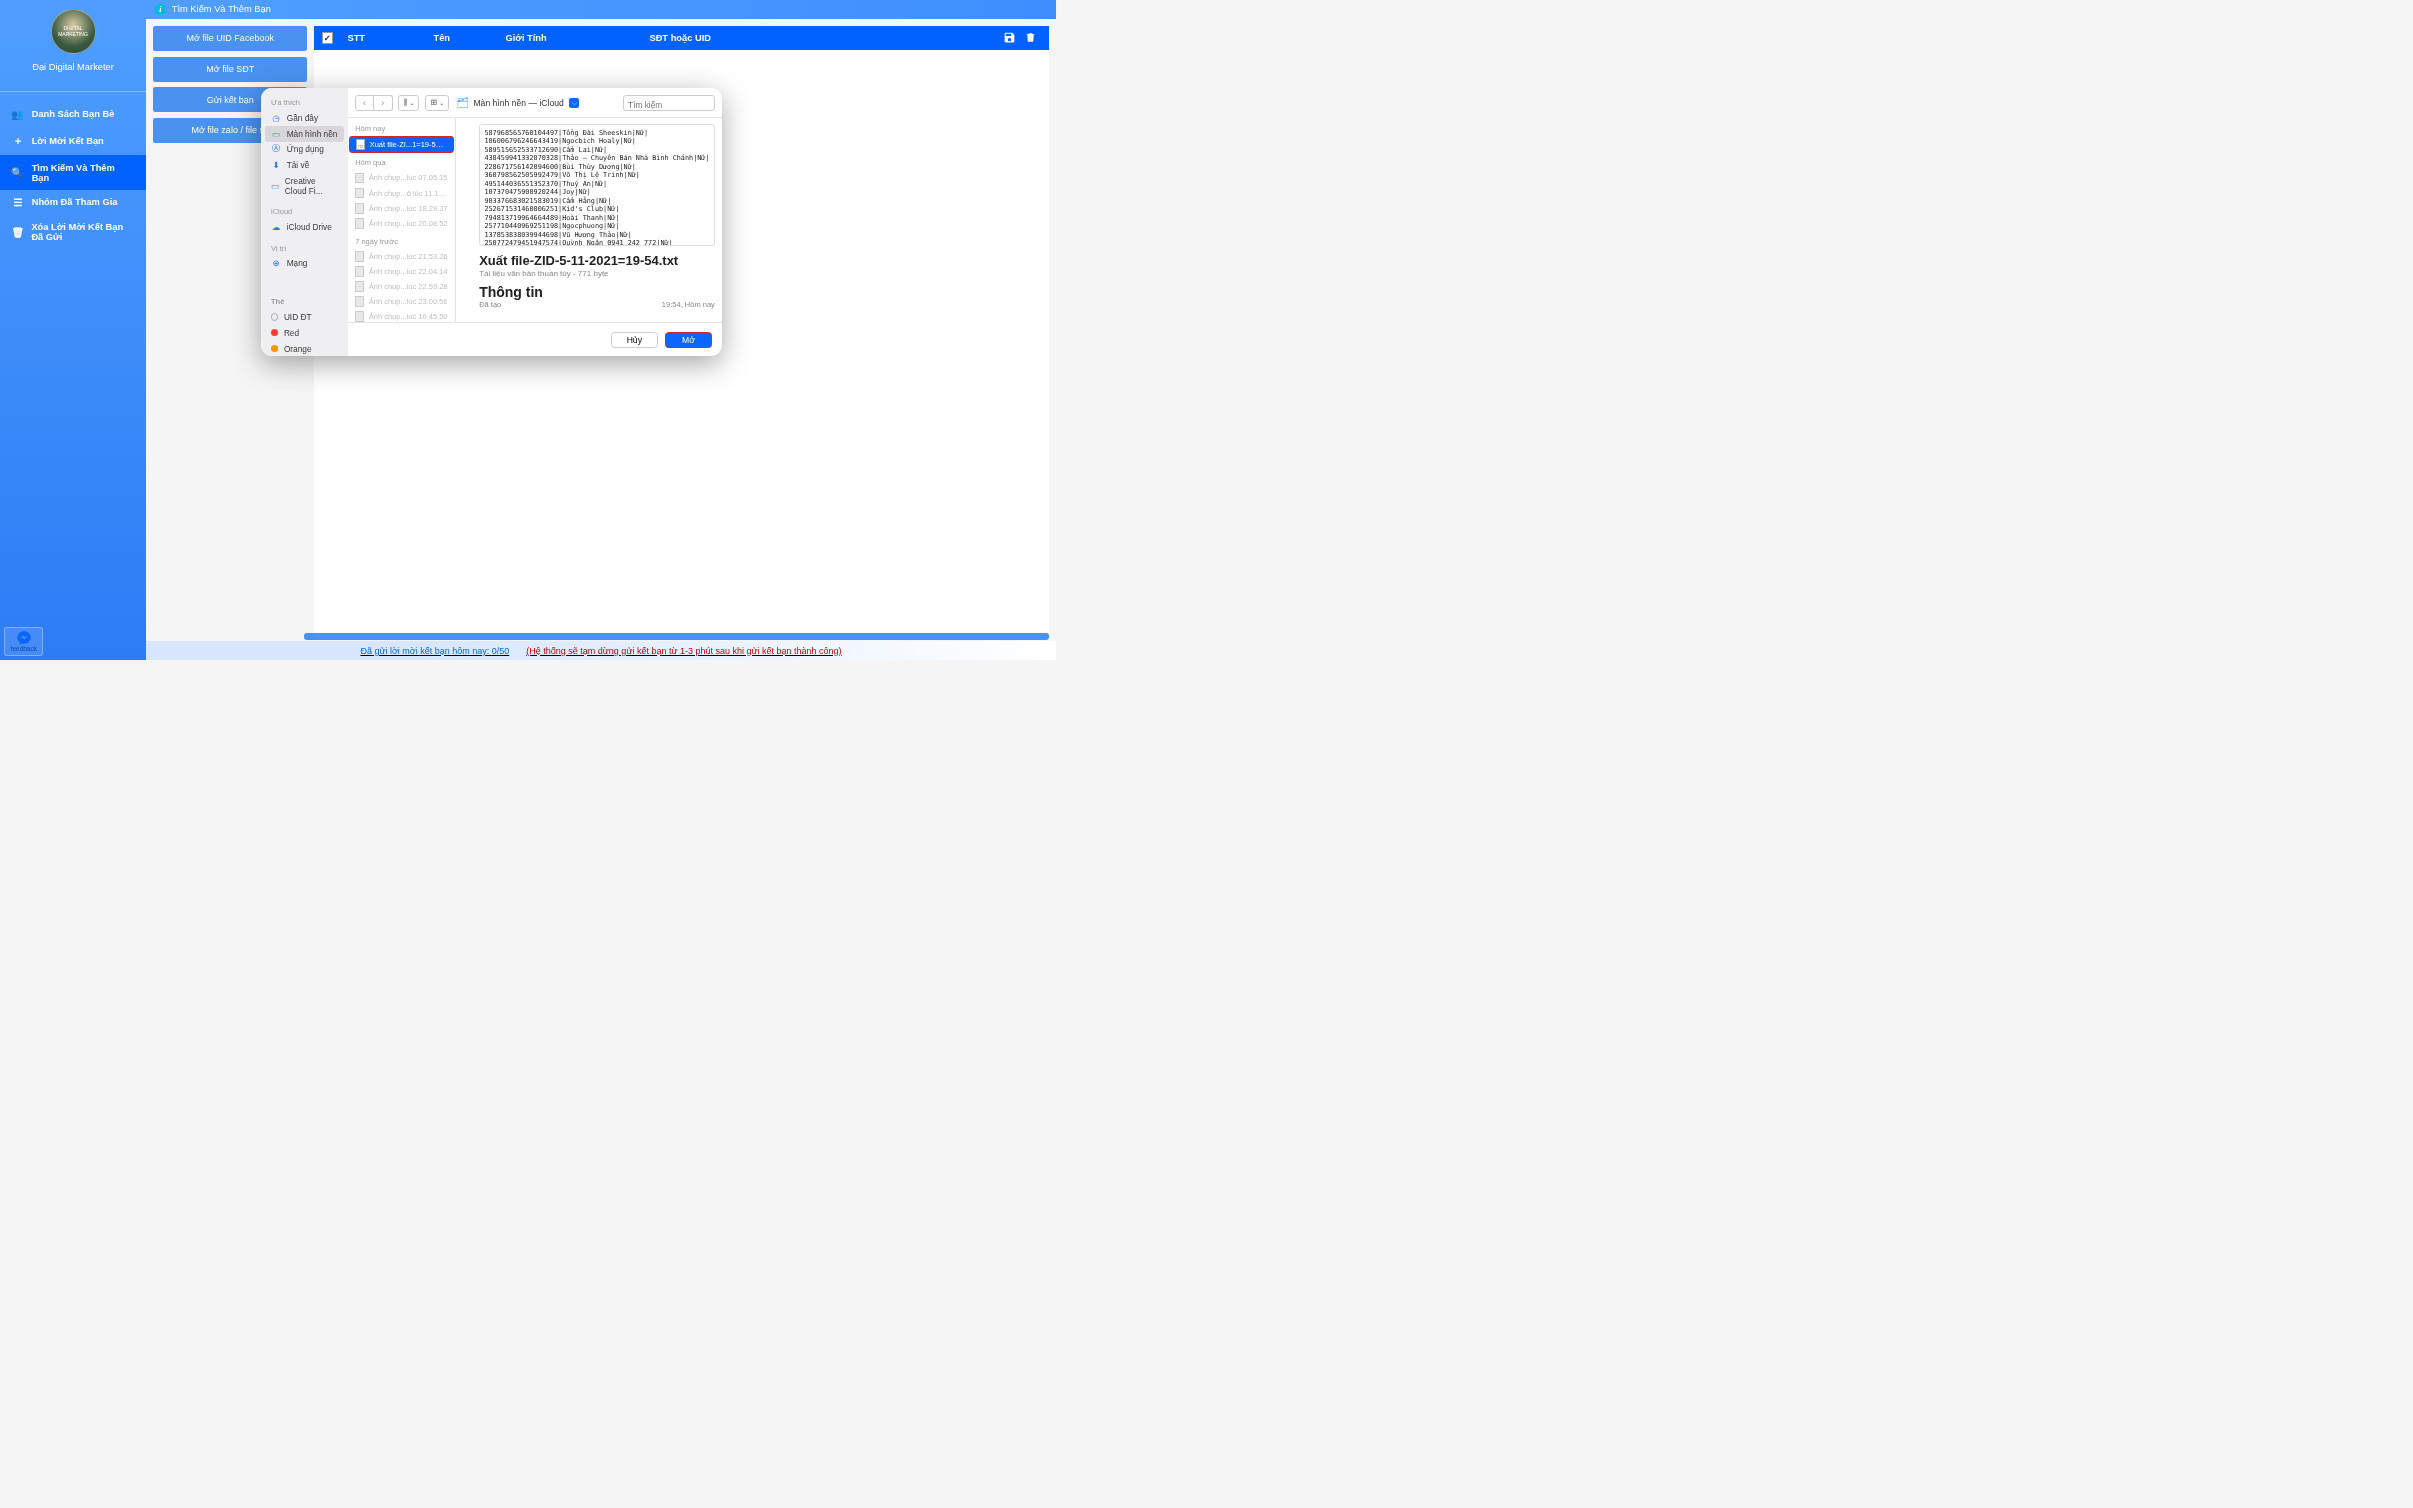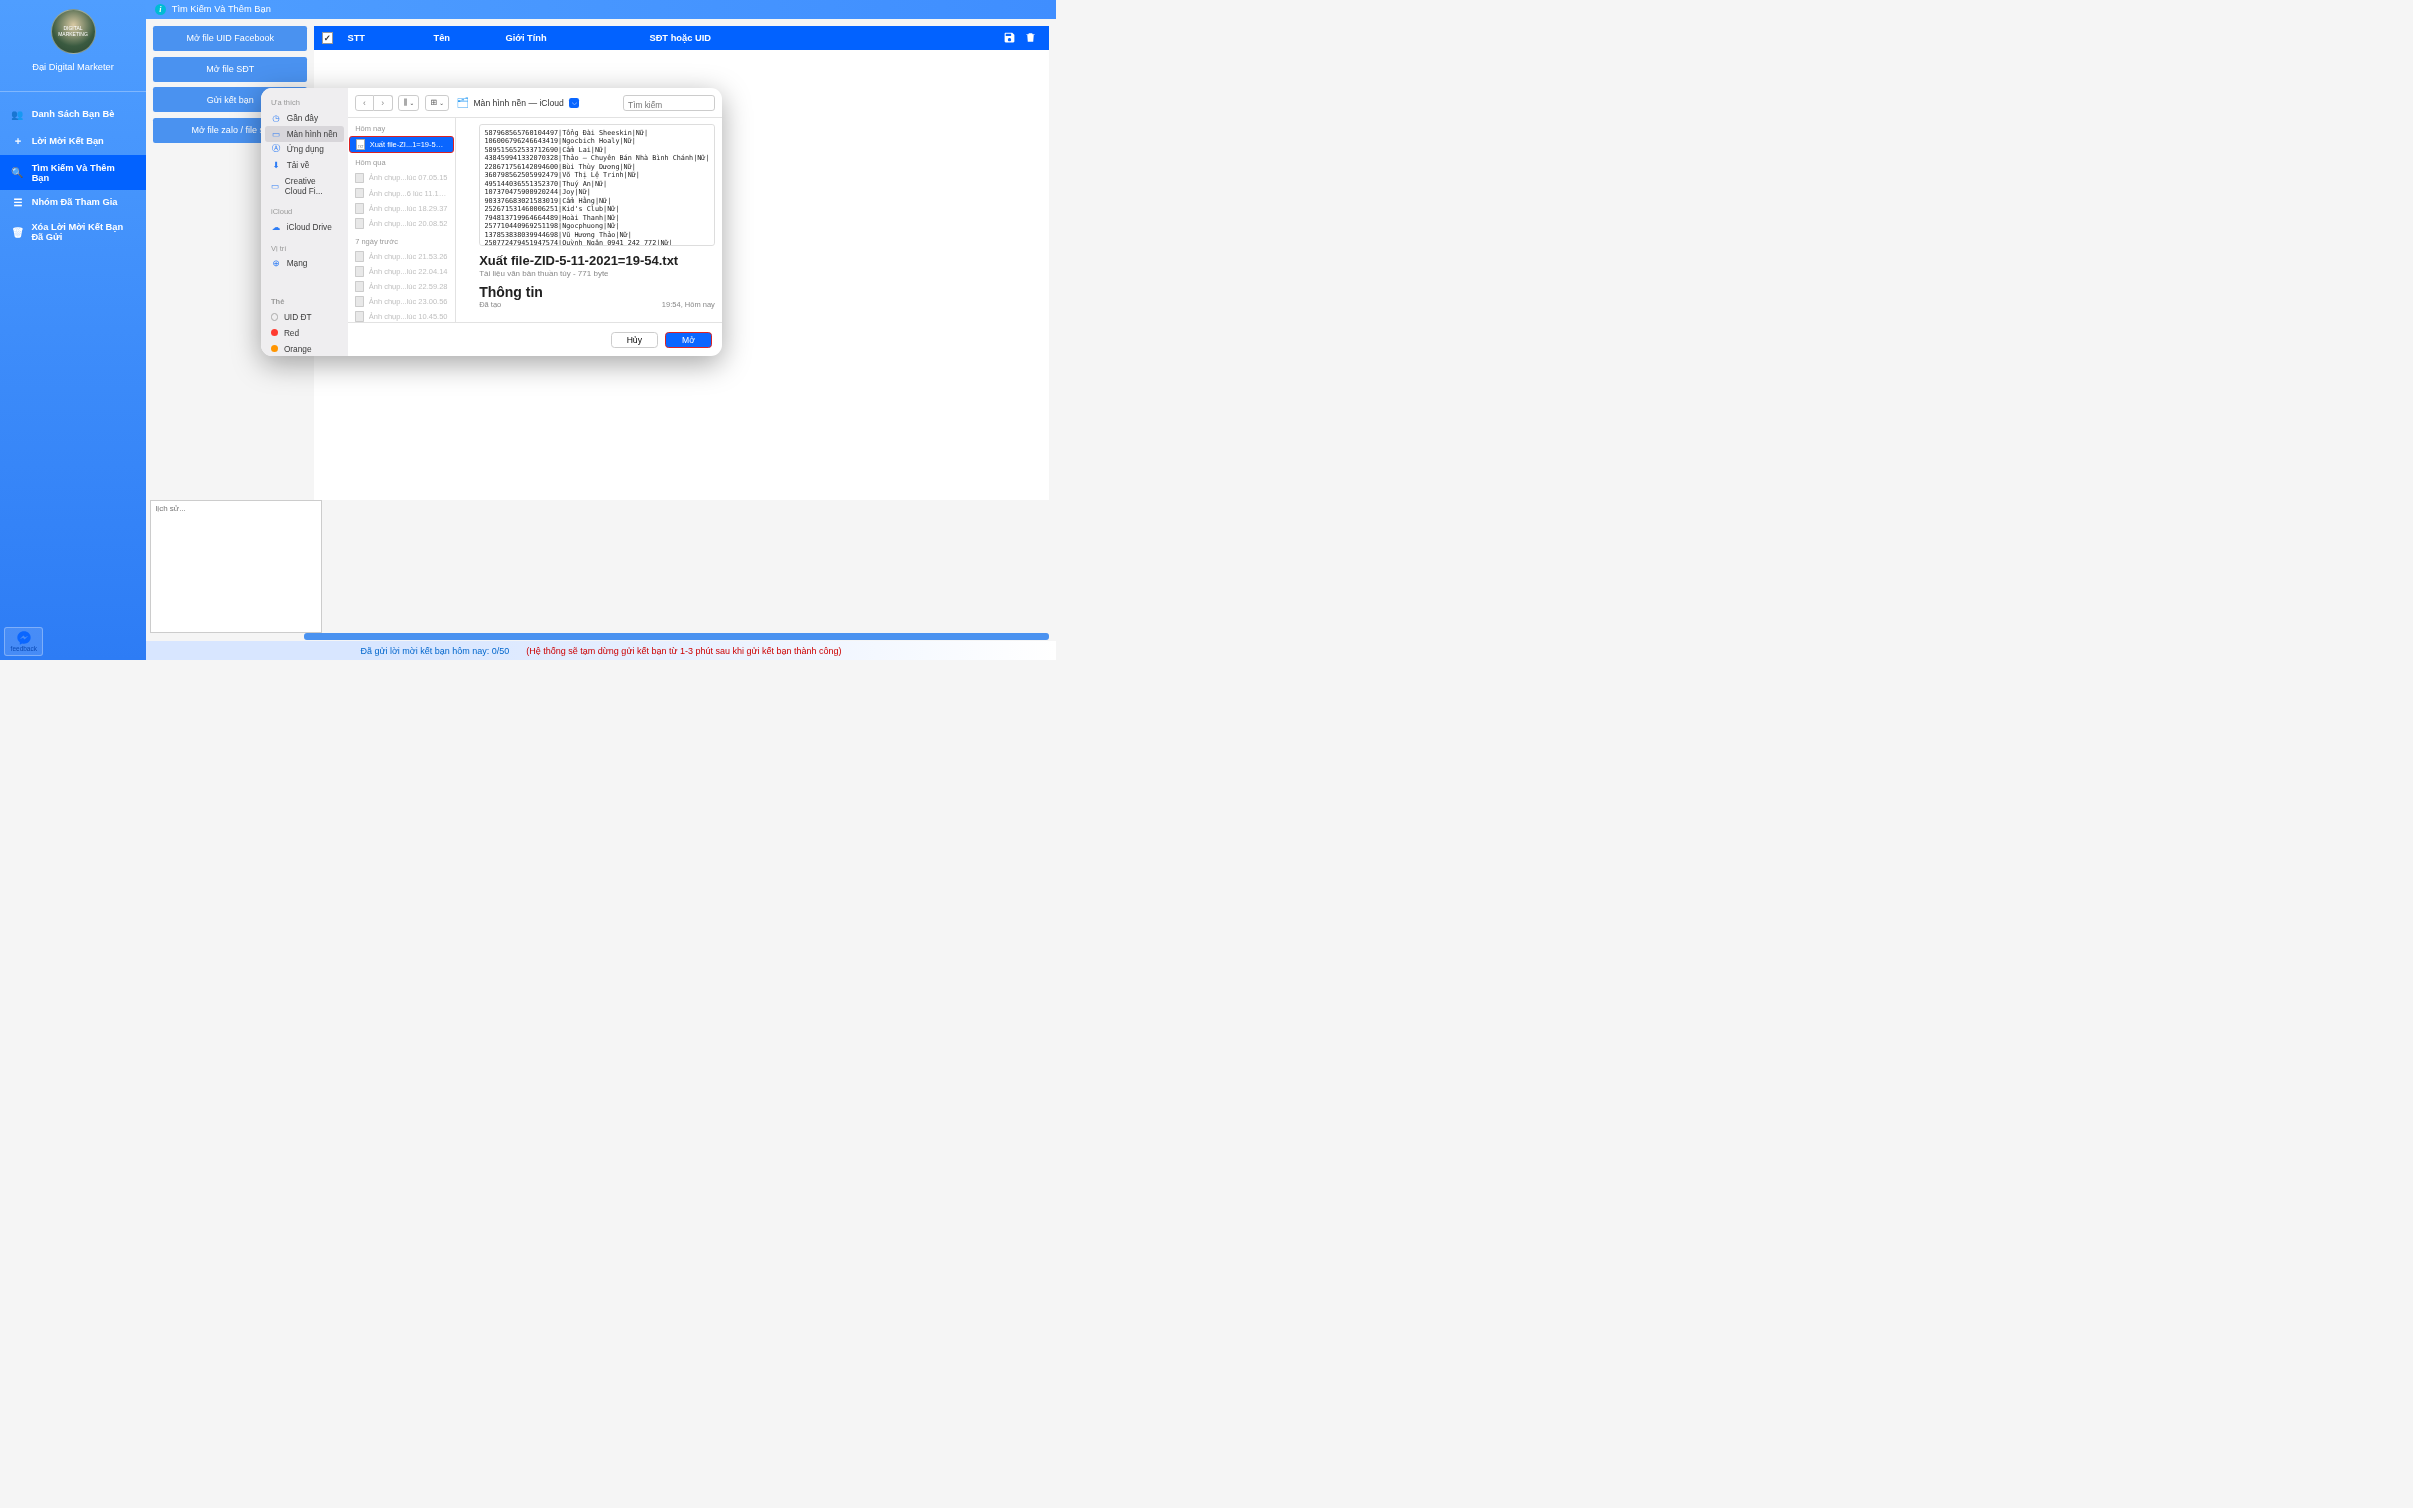--- a/index.html
+++ b/index.html
@@ -31,21 +31,21 @@
 .thead .chk { width: 11.5px; height: 11.5px; background: #fff; border: 0.7px solid #999; margin-right: 14.4px; display: flex; align-items: center; justify-content: center; font-size: 8.6px; color: #333; }
 .thead .col-stt { width: 86px; }
 .thead .col-ten { width: 72px; }
 .thead .col-gt { width: 144px; }
 .thead .col-sdt { width: 144px; }
 .thead .spacer { flex: 1; }
 .thead .ico-save, .thead .ico-del { width: 21.5px; cursor: pointer; text-align: center; }
 .tbody { flex: 1; background: #fff; }
 
 .history { width: 172px; height: 133px; background: #fff; border: 0.7px solid #ccc; font-size: 8px; color: #888; padding: 2.9px 4.3px; resize: none; margin-left: 4.3px; }
-.statusbar { height: 18.7px; display: flex; align-items: center; justify-content: center; gap: 17px; font-size: 9px; background: linear-gradient(90deg,#d8e6ff 0%, #d8e6ff 30%, #fff 100%); }
+.statusbar { height: 18.7px; display: flex; align-items: center; justify-content: center; gap: 17px; font-size: 9px; background: linear-gradient(90deg,#d8e6ff 0%, #d8e6ff 30%, #fff 100%); text-decoration: underline; }
 .statusbar .blue { color: #0066cc; }
 .statusbar .red { color: #cc0000; }
 .scrollbar-h { height: 7.2px; margin: 0 7.2px 1.4px 158px; background: #4a92f0; border-radius: 2.9px; }
 
 
 .finder { position: absolute; left: 261px; top: 88px; width: 461px; height: 268px; background: #fff; border-radius: 11px; box-shadow: 0 7.2px 29px rgba(0,0,0,.35); display: flex; overflow: hidden; }
 .finder-side { width: 103px; background: #efeef0; padding: 7.2px 0; font-size: 8.3px; overflow-y: auto; }
 .fs-header { color: #9a9a9a; font-size: 7.5px; padding: 2.9px 10px; }
 .fs-item { display: flex; align-items: center; gap: 5.7px; padding: 2.9px 10px; cursor: pointer; color: #3a3a3a; }
 .fs-item.sel { background: #d8d6da; border-radius: 2.9px; margin: 0 4.3px; padding: 2.9px 5.7px; }
@@ -161,24 +161,20 @@
                 <path d="M17 3H5c-1.1 0-2 .9-2 2v14c0 1.1.9 2 2 2h14c1.1 0 2-.9 2-2V7l-4-4zm-5 16c-1.7 0-3-1.3-3-3s1.3-3 3-3 3 1.3 3 3-1.3 3-3 3zm3-10H5V5h10v4z"></path>
               </svg></span>
           <span class="ico-del"><svg class="trash-icon" viewBox="0 0 24 24">
                 <path d="M6 7h12l-1 13H7L6 7zm3-3h6l1 2H8l1-2zM4 6h16v1H4z"></path>
               </svg></span>
         </div>
         <div class="tbody"></div>
       </div>
     </div>
 
-    <div style="display:flex; align-items:flex-end;">
-      <textarea class="history" placeholder="lịch sử..." style=""></textarea>
-      <div style="flex:1;"></div>
-    </div>
     <div class="scrollbar-h"></div>
     <div class="statusbar">
       <span class="blue">Đã gửi lời mời kết bạn hôm nay: 0/50</span>
       <span class="red">(Hệ thống sẽ tạm dừng gửi kết bạn từ 1-3 phút sau khi gửi kết bạn thành công)</span>
     </div>
   </div>
 </div>
 
 <div class="finder">
   <div class="finder-side">

